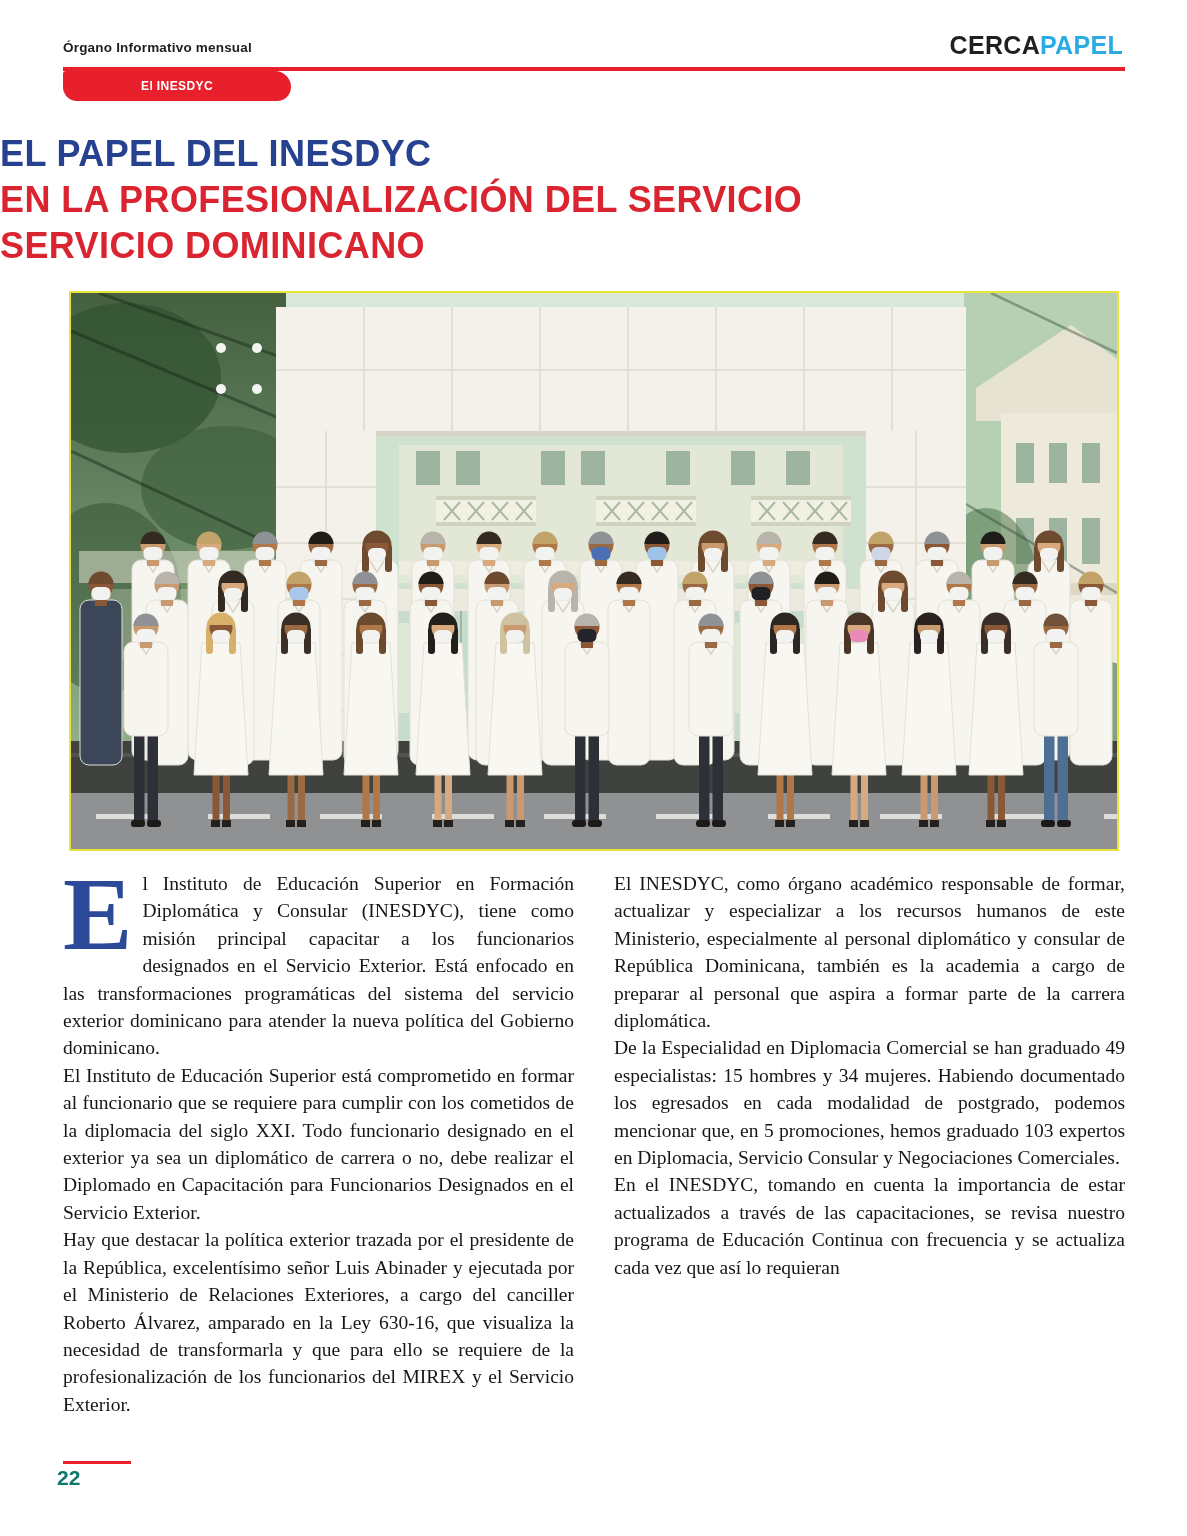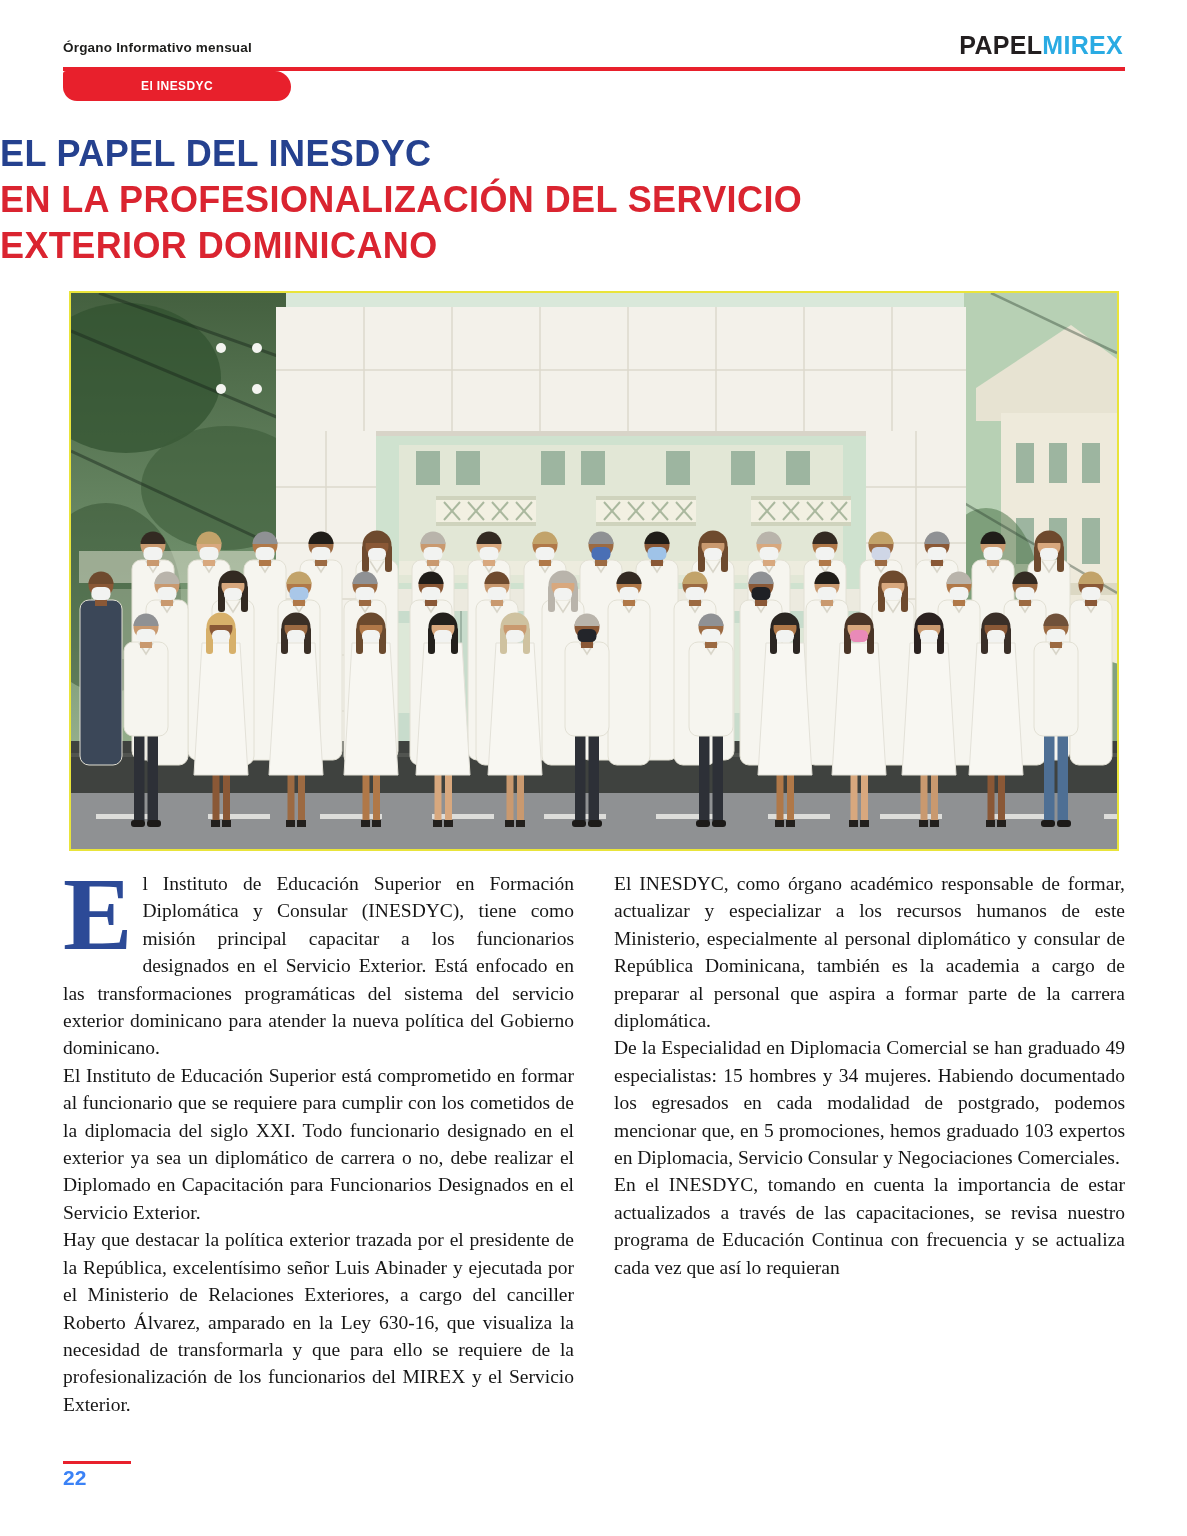--- a/index.html
+++ b/index.html
@@ -56,42 +56,42 @@
   .dropcap{
     float:left;
     font-family:"Liberation Serif","DejaVu Serif",serif;
     font-weight:700;color:var(--dropcap_blue,#2c4a97);
     font-size:104px;line-height:80px;margin:4px 10px 0 0;
   }
   .pagefoot-rule{
     position:absolute;left:63px;top:1461px;width:68px;height:3px;background:var(--accent_red,#e8202c);
   }
   .pagefoot-num{
-    position:absolute;left:63px;top:1466px;font-size:21px;font-weight:800;color:#3b82f6;
+    position:absolute;left:57px;top:1466px;font-size:21px;font-weight:800;color:#0f766e;
   }
 </style>
 </head>
 <body>
 
 <div class="page">
 
   <div class="kicker">Órgano Informativo mensual</div>
 
   <div class="brand">
-    <span class="b1">PAPEL</span><span class="b2">MIREX</span>
+    <span class="b1">CERCA</span><span class="b2">PAPEL</span>
   </div>
 
   <div class="red-rule"></div>
 
   <div class="badge">El INESDYC</div>
 
   <div class="title">
     <div class="t1">EL PAPEL DEL INESDYC</div>
     <div class="t2">EN LA PROFESIONALIZACIÓN DEL SERVICIO</div>
-    <div class="t3">EXTERIOR DOMINICANO</div>
+    <div class="t3">SERVICIO DOMINICANO</div>
   </div>
 
   <div class="photo" role="img" aria-label="Foto de grupo: funcionarios del servicio exterior dominicano vestidos de blanco con mascarillas, posando frente a la entrada acristalada del edificio del INESDYC, con reflejos de palmeras y edificios coloniales en el vidrio.">
       <svg xmlns="http://www.w3.org/2000/svg" viewBox="0 0 1046 556" width="1046" height="556" preserveAspectRatio="none">
         <defs>
           <linearGradient id="lg" x1="0" y1="0" x2="0" y2="1">
             <stop offset="0" stop-color="#44603f"></stop>
             <stop offset=".55" stop-color="#6f8f6b"></stop>
             <stop offset="1" stop-color="#9fb795"></stop>
           </linearGradient>

